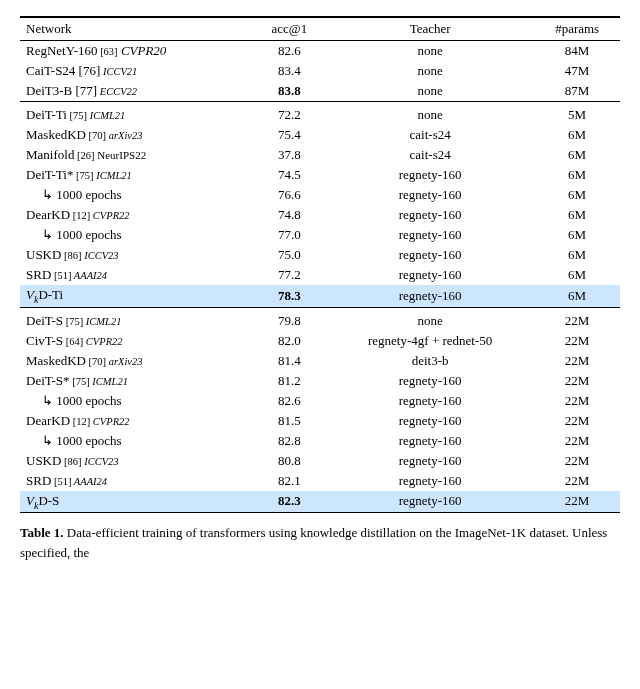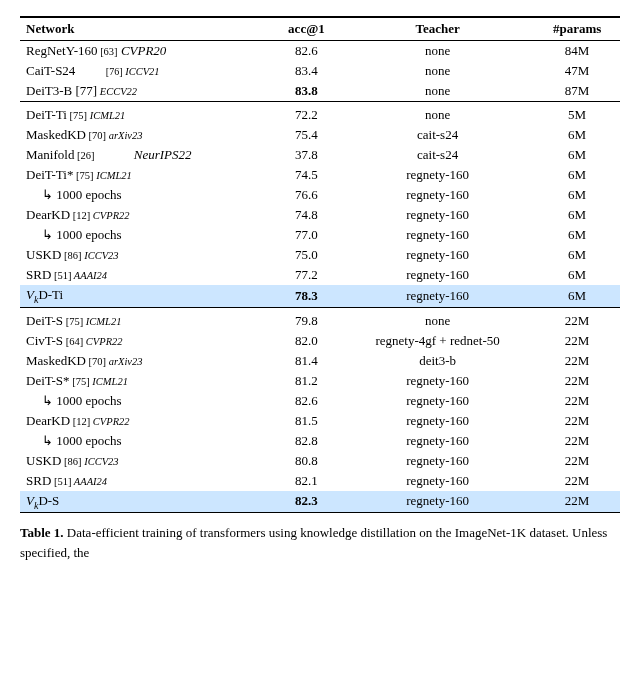--- a/index.html
+++ b/index.html
@@ -11,21 +11,21 @@
       width: 640px;
       min-height: 689px;
       padding: 16px 20px 12px 20px;
     }
     table {
       width: 100%;
       border-collapse: collapse;
       margin-bottom: 10px;
     }
     th {
-      font-weight: bold;
+      font-weight: normal;
       font-size: 13px;
       padding: 3px 6px;
       text-align: left;
       border-top: 2px solid #000;
       border-bottom: 1px solid #000;
     }
     th.center { text-align: center; }
     td {
       padding: 2px 6px;
       font-size: 13px;
@@ -66,21 +66,21 @@
     </tr>
   </thead>
   <tbody id="table-body">
   <tr>
         <td><span>RegNetY-160</span><span style="font-size: 10.5px;"> [63]</span><span style="font-style: italic; font-size: 13px;"> CVPR20</span></td>
         <td class="center">82.6</td>
         <td class="center">none</td>
         <td class="center">84M</td>
       </tr>
       <tr>
-        <td><span>CaiT-S24</span><span style="font-size: 10px; padding-left: 28px;"> [76]</span><span style="font-style: italic; font-size: 10.5px;"> ICCV21</span></td>
+        <td><span>CaiT-S24</span><span style="font-size: 13px;"> [76]</span><span style="font-style: italic; font-size: 10.5px;"> ICCV21</span></td>
         <td class="center">83.4</td>
         <td class="center">none</td>
         <td class="center">47M</td>
       </tr>
       <tr class="last-row">
         <td><span>DeiT3-B</span><span style="font-size: 13px;"> [77]</span><span style="font-style: italic; font-size: 10.5px; margin-top: 44px;"> ECCV22</span></td>
         <td class="center"><b>83.8</b></td>
         <td class="center">none</td>
         <td class="center">87M</td>
       </tr>
@@ -90,21 +90,21 @@
         <td class="center">none</td>
         <td class="center">5M</td>
       </tr>
       <tr>
         <td><span>MaskedKD</span><span style="font-size: 10.5px;"> [70]</span><span style="font-style: italic; font-size: 10.5px;"> arXiv23</span></td>
         <td class="center">75.4</td>
         <td class="center">cait-s24</td>
         <td class="center">6M</td>
       </tr>
       <tr>
-        <td><span>Manifold</span><span style="font-size: 10.5px;"> [26]</span><span style="font-style: italic; font-size: 13px; margin-left: 36px;"> NeurIPS22</span></td>
+        <td><span>Manifold</span><span style="font-size: 10.5px;"> [26]</span><span style="font-size: 11px;"> NeurIPS22</span></td>
         <td class="center">37.8</td>
         <td class="center">cait-s24</td>
         <td class="center">6M</td>
       </tr>
       <tr>
         <td><span>DeiT-Ti*</span><span style="font-size: 10.5px;"> [75]</span><span style="font-style: italic; font-size: 10.5px;"> ICML21</span></td>
         <td class="center">74.5</td>
         <td class="center">regnety-160</td>
         <td class="center">6M</td>
       </tr>

